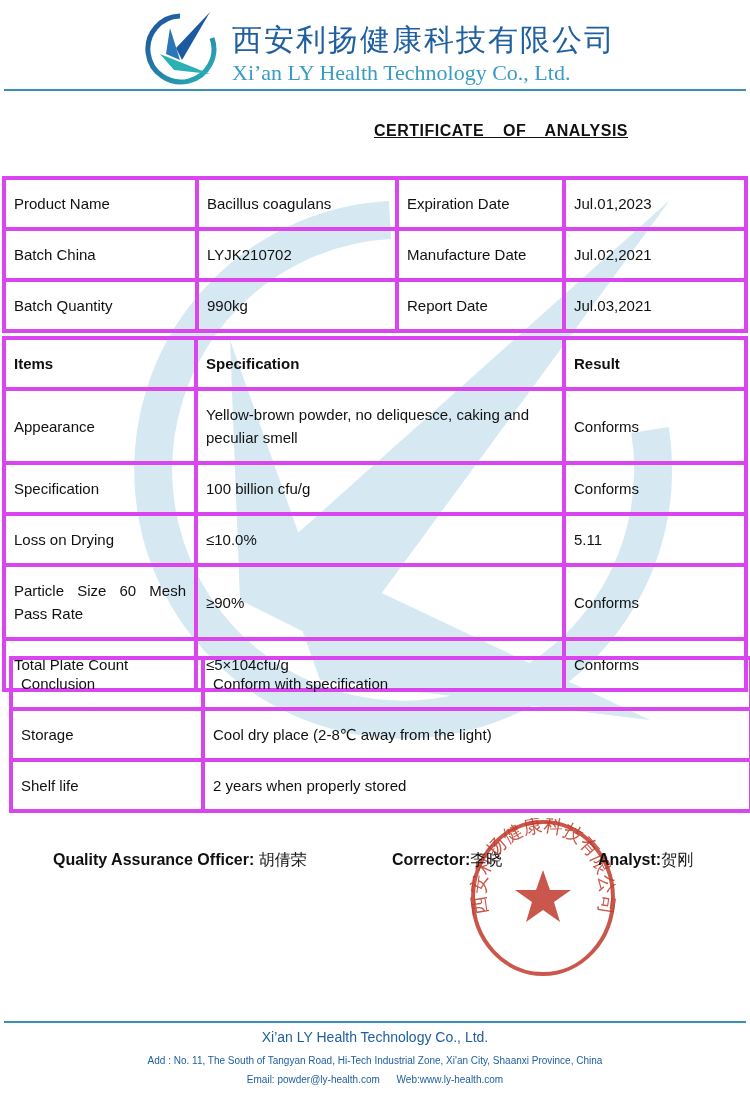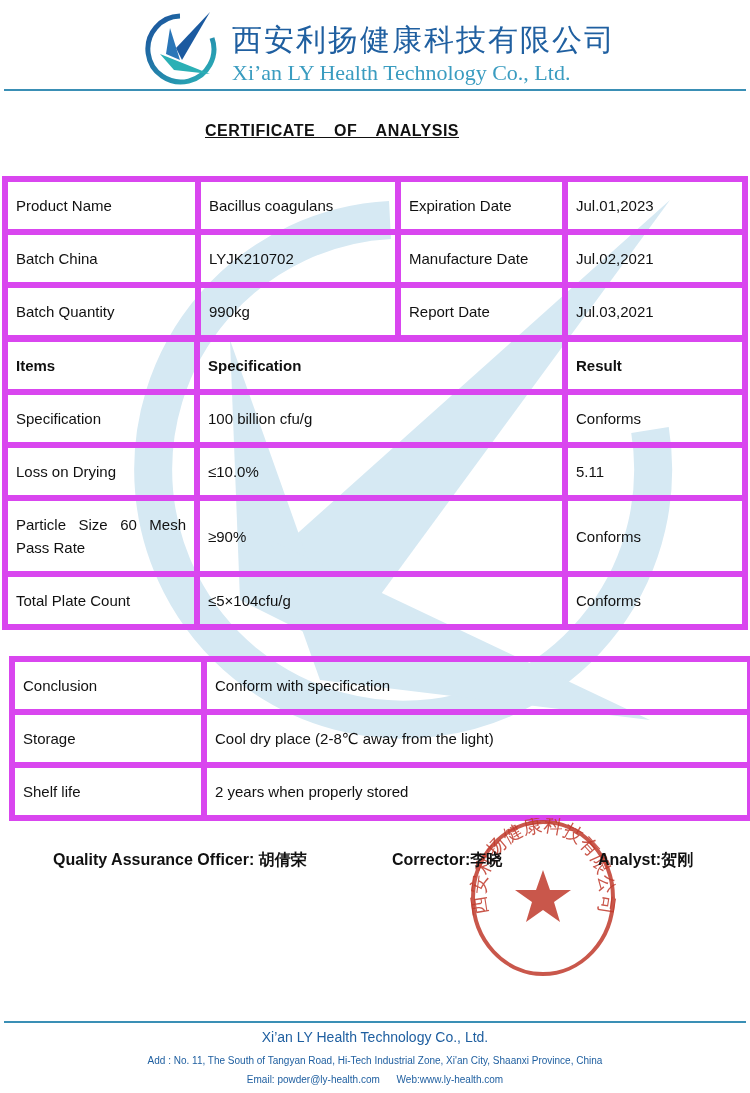--- a/index.html
+++ b/index.html
@@ -16,37 +16,37 @@
   }
   .brand-en {
     position: absolute; left: 232px; top: 60px; font-size: 22px; color: #3a9cc0;
     font-family: "Liberation Serif", "DejaVu Serif", serif;
   }
   .header-rule { position: absolute; left: 4px; right: 4px; top: 89px; height: 2px; background: #3a8fb5; }
 
   .watermark { position: absolute; left: 90px; top: 180px; width: 600px; width: 600px; height: 560px; z-index: 0; }
 
   .title {
-    position: absolute; top: 122px; left: 0; width: 628px; text-align: center;
-    font-weight: bold; font-size: 16px; text-decoration: underline; letter-spacing: 0.5px; word-spacing: 14px; margin-left: 18px;
+    position: absolute; top: 122px; left: 0; width: 628px; text-align: right;
+    font-weight: bold; font-size: 16px; text-decoration: underline; letter-spacing: 0.5px; word-spacing: 14px;
   }
 
   table { border-collapse: collapse; position: absolute; z-index: 1; font-size: 15px; }
-  td, th { border: 6px solid #d946ef; padding: 12px 8px; text-align: left; vertical-align: middle; font-weight: normal; line-height: 23px; }
+  td, th { border: 4px solid #d946ef; padding: 12px 8px; text-align: left; vertical-align: middle; font-weight: normal; line-height: 23px; }
   th { font-weight: bold; }
 
   .t1 { left: 2px; top: 176px; width: 746px; }
   .t1 td { height: 45.5px; }
   .t2 { left: 2px; top: 336px; width: 746px; }
   .t3 { left: 9px; top: 656px; width: 744px; }
   .t3 td { height: 48.5px; }
   .justify { text-align: justify; text-align-last: left; }
 
   .signatures { position: absolute; top: 850px; left: 0; width: 750px; height: 24px; z-index: 2; font-size: 16px; font-weight: bold; }
-  .signatures span.cn { font-weight: bold; }
+  .signatures span.cn { font-weight: normal; }
   .sig-qa { position: absolute; left: 53px; }
   .sig-corr { position: absolute; left: 392px; }
   .sig-analyst { position: absolute; left: 598px; }
   .stamp { position: absolute; left: 468px; top: 818px; width: 150px; height: 160px; z-index: 1; }
 
   .footer-rule { position: absolute; left: 4px; right: 4px; top: 1021px; height: 2px; background: #3a8fb5; }
   .footer-name { position: absolute; top: 1029px; width: 750px; text-align: center; font-size: 14px; color: #1f5fa0; }
   .footer-addr { position: absolute; top: 1055px; width: 750px; text-align: center; font-size: 10px; color: #1f5fa0; }
   .footer-contact { position: absolute; top: 1074px; width: 750px; text-align: center; font-size: 10px; color: #1f5fa0; }
   .footer-contact span + span { margin-left: 14px; }
@@ -115,20 +115,25 @@
       <col style="width:192px">
       <col style="width:368px">
       <col>
     </colgroup>
   <tbody>
       <tr style="height:43px">
     <th>Items</th>
     <th>Specification</th>
     <th>Result</th>
   </tr>
+  <tr style="height:64px">
+    <td>Appearance</td>
+    <td>Yellow-brown powder, no deliquesce, caking and peculiar smell</td>
+    <td>Conforms</td>
+  </tr>
   <tr style="height:42px">
     <td>Specification</td>
     <td>100 billion cfu/g</td>
     <td>Conforms</td>
   </tr>
   <tr style="height:42px">
     <td>Loss on Drying</td>
     <td>≤10.0%</td>
     <td>5.11</td>
   </tr>

